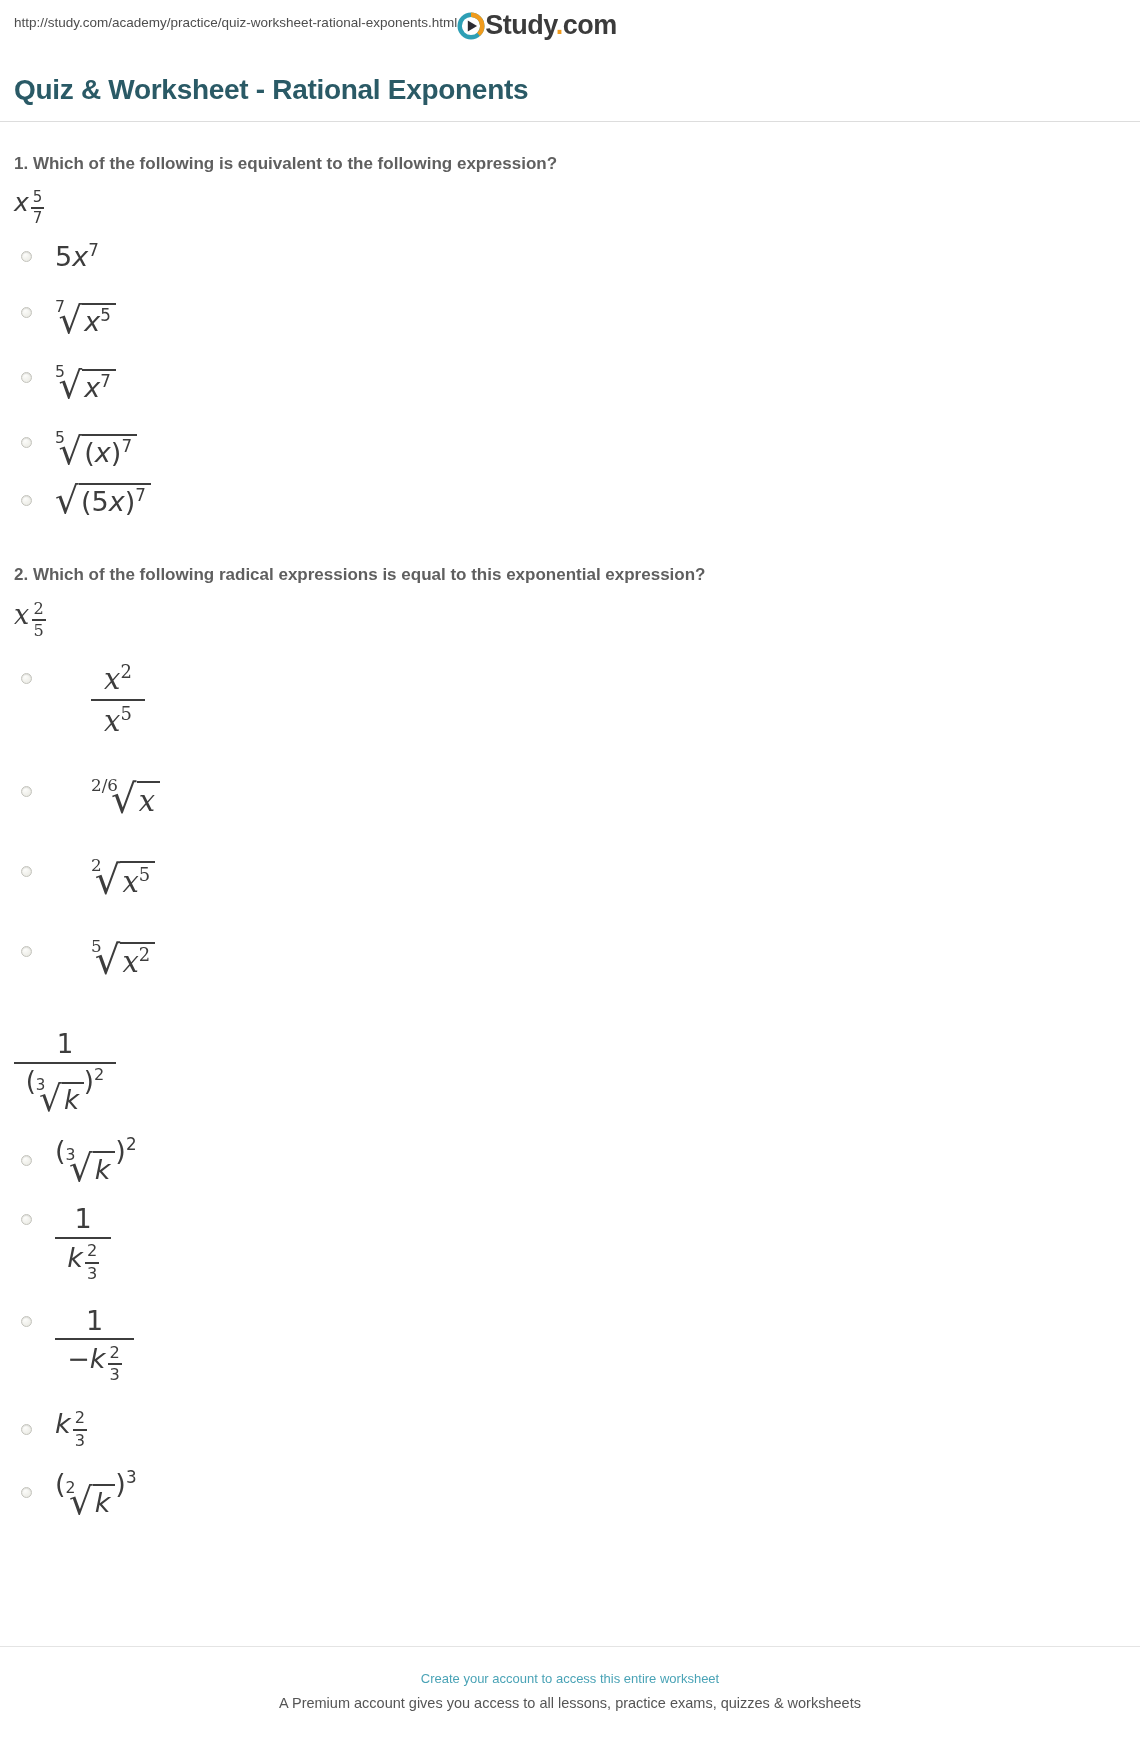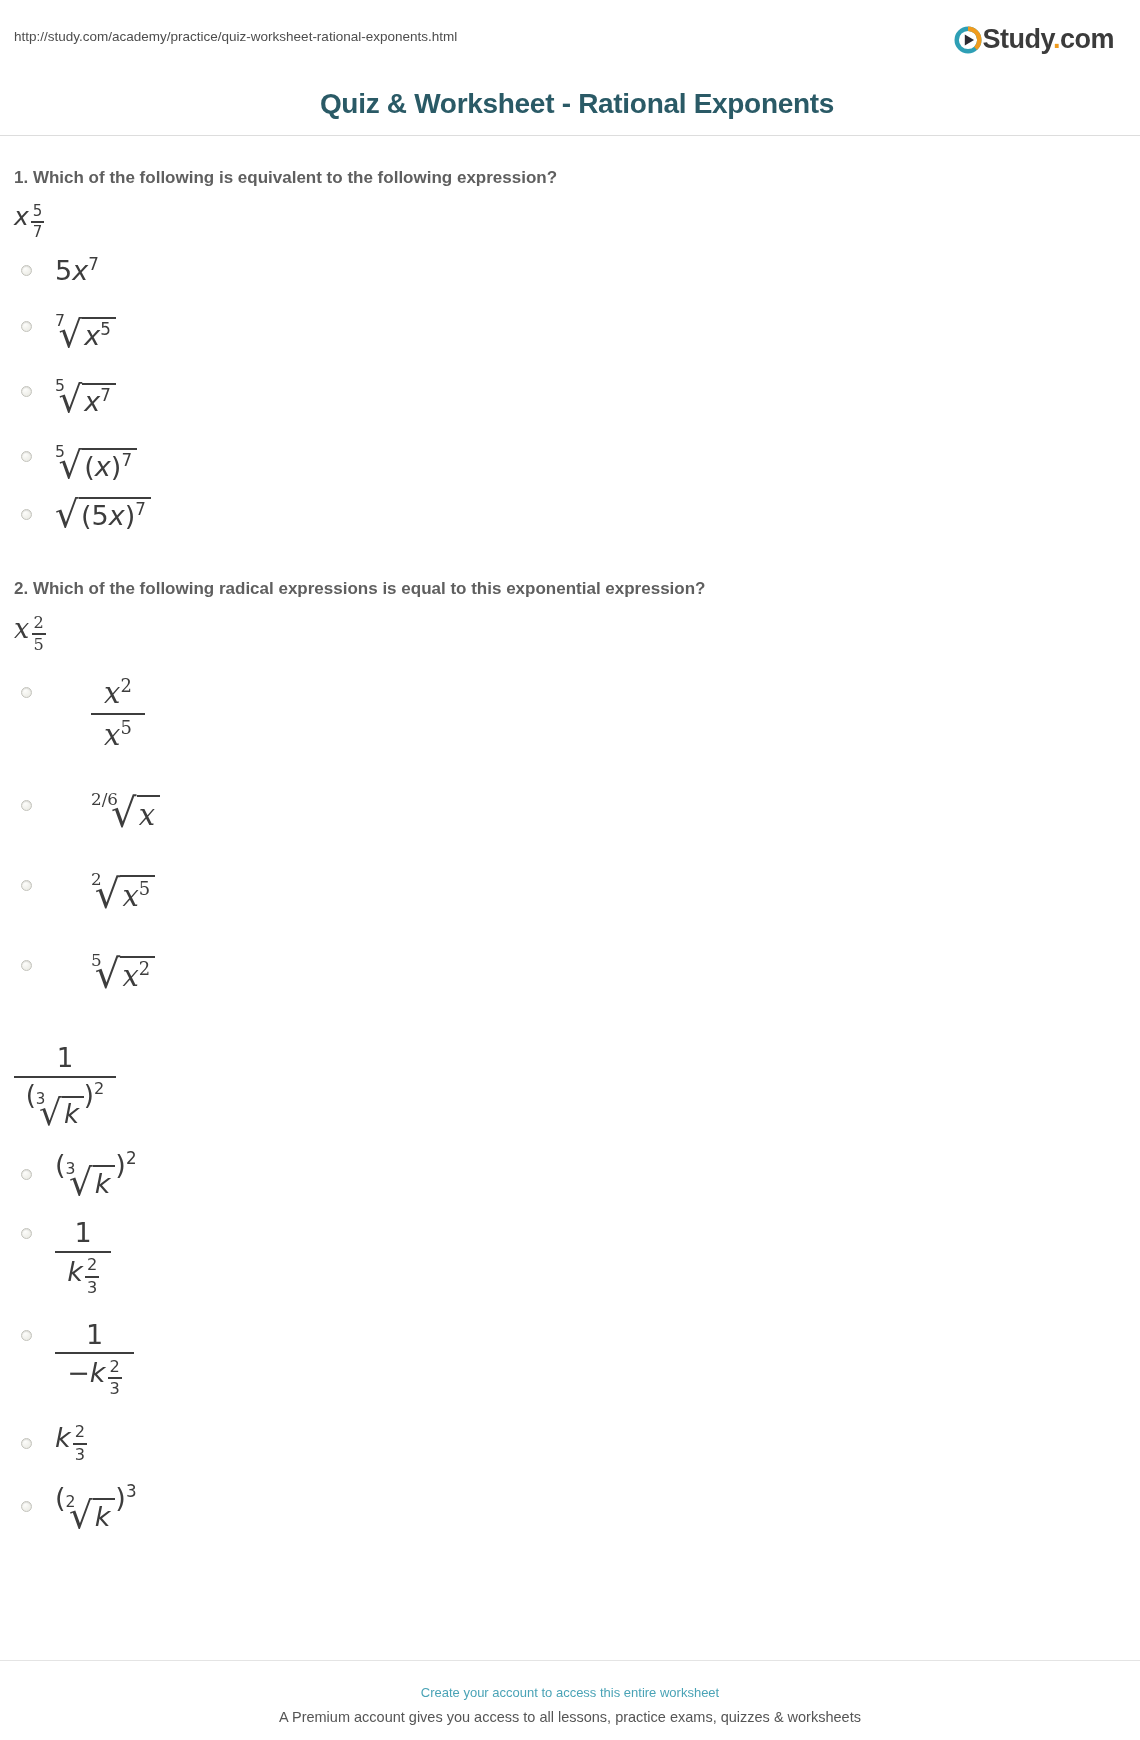--- a/index.html
+++ b/index.html
@@ -4,27 +4,27 @@
 <style>
   * { box-sizing: border-box; margin: 0; padding: 0; }
   html, body { background: #fff; }
   body {
     width: 1140px; height: 1740px; overflow: hidden;
     font-family: "Liberation Sans", sans-serif;
     color: #5a5a5a;
   }
 
   
-  .topbar { display: flex; justify-content: space-between; align-items: flex-start; padding: 10px 26px 0 14px; height: 50px; margin-top: 14px; }
+  .topbar { display: flex; align-items: flex-start; padding: 10px 26px 0 14px; height: 50px; }
   .url { font-size: 13.5px; color: #4d4d4d; margin-top: 5px; }
   .logo { display: flex; align-items: center; }
   .logo-text { font-size: 27px; font-weight: 700; color: #3b3b3b; letter-spacing: -0.5px; }
   .lg-dot { color: #f09b1d; }
 
-  .title { margin: 24px 0 0 14px; font-size: 28px; font-weight: 700; color: #2a5a66; letter-spacing: -0.3px; text-align: center; }
+  .title { margin: 24px 0 0 14px; font-size: 28px; font-weight: 700; color: #2a5a66; letter-spacing: -0.3px; }
   hr.rule { border: none; border-top: 1px solid #ddd; margin-top: 15px; }
 
   
   .question { margin: 32px 14px 0 14px; }
   .q-heading { font-size: 17px; font-weight: 700; color: #5f5f5f; }
   .expr { margin: 14px 0 10px 0; }
 
   .msans { font-family: "DejaVu Sans", sans-serif; color: #3d3d3d; }
   .mserif { font-family: "DejaVu Serif", serif; color: #3d3d3d; }
   .mvar { font-style: italic; }

